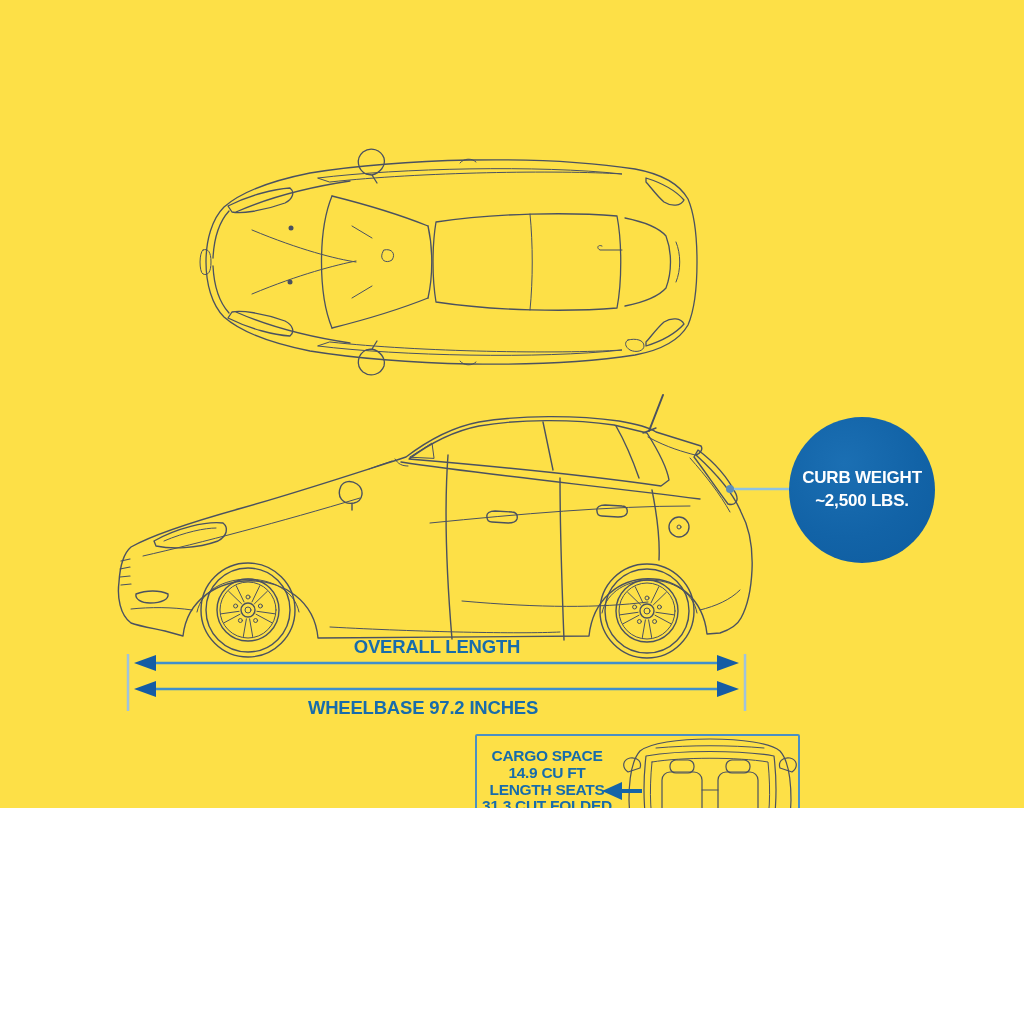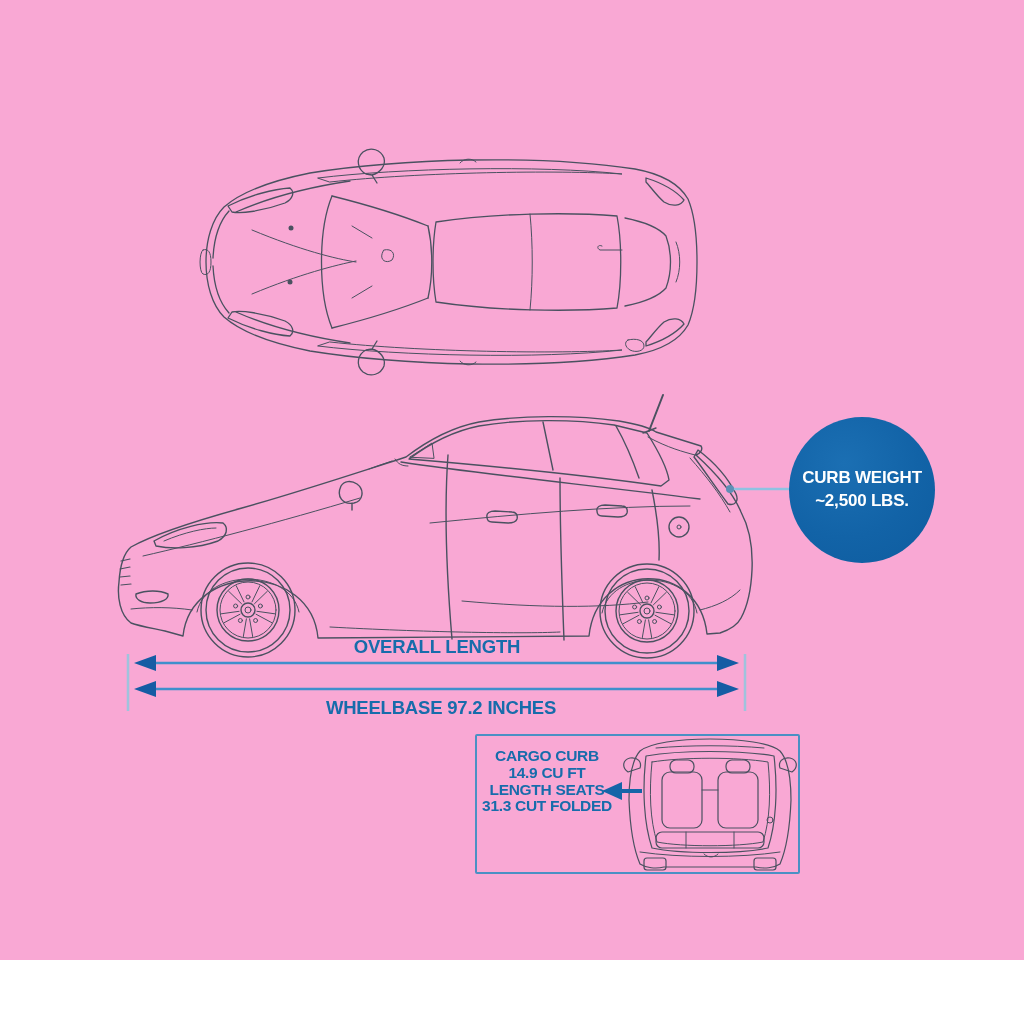--- a/index.html
+++ b/index.html
@@ -1,29 +1,29 @@
 <!DOCTYPE html>
 <html><head>
 <meta charset="utf-8">
 <style>
   html,body{margin:0;padding:0;background:#ffffff;}
-  .stage{position:relative;width:1024px;height:960px;background:#f9a8d4;overflow:hidden;
+  .stage{position:relative;width:1024px;height:808px;background:#fde047;overflow:hidden;
          font-family:"Liberation Sans",sans-serif;}
   .art{position:absolute;left:0;top:0;}
   
   .badge{position:absolute;left:789px;top:417px;width:146px;height:146px;border-radius:50%;
          background:radial-gradient(circle at 38% 32%, #1b6fb3 0%, #1263a7 55%, #0e5c9f 100%);
          display:flex;flex-direction:column;align-items:center;justify-content:center;
          color:#ffffff;font-weight:bold;font-size:17px;line-height:1.35;letter-spacing:-0.2px;
          text-align:center;}
   
   .dim-label{position:absolute;transform:translateX(-50%);color:#176cab;font-weight:bold;
              font-size:18.5px;line-height:1;letter-spacing:-0.2px;white-space:nowrap;}
   .dim-label.overall{left:437px;top:638px;}
-  .dim-label.wheelbase{left:441px;top:699px;}
+  .dim-label.wheelbase{left:423px;top:699px;}
   
   .cargo-box{position:absolute;left:475px;top:734px;width:321px;height:136px;
              border:2px solid #4a90c4;border-radius:2px;}
   .cargo-text{position:absolute;left:476px;top:748px;width:142px;text-align:center;
               color:#176cab;font-weight:bold;font-size:15.5px;line-height:16.8px;
               letter-spacing:-0.3px;white-space:nowrap;}
 </style>
 </head>
 <body>
 
@@ -183,19 +183,19 @@
   <div class="badge">
     <div>CURB WEIGHT</div>
     <div>~2,500 LBS.</div>
   </div>
 
   <div class="dim-label overall">OVERALL LENGTH</div>
   <div class="dim-label wheelbase">WHEELBASE 97.2 INCHES</div>
 
   <div class="cargo-box"></div>
   <div class="cargo-text">
-    <div>CARGO CURB</div>
+    <div>CARGO SPACE</div>
     <div>14.9 CU FT</div>
     <div>LENGTH SEATS</div>
     <div>31.3 CUT FOLDED</div>
   </div>
 
 </div>
 
 </body></html>

